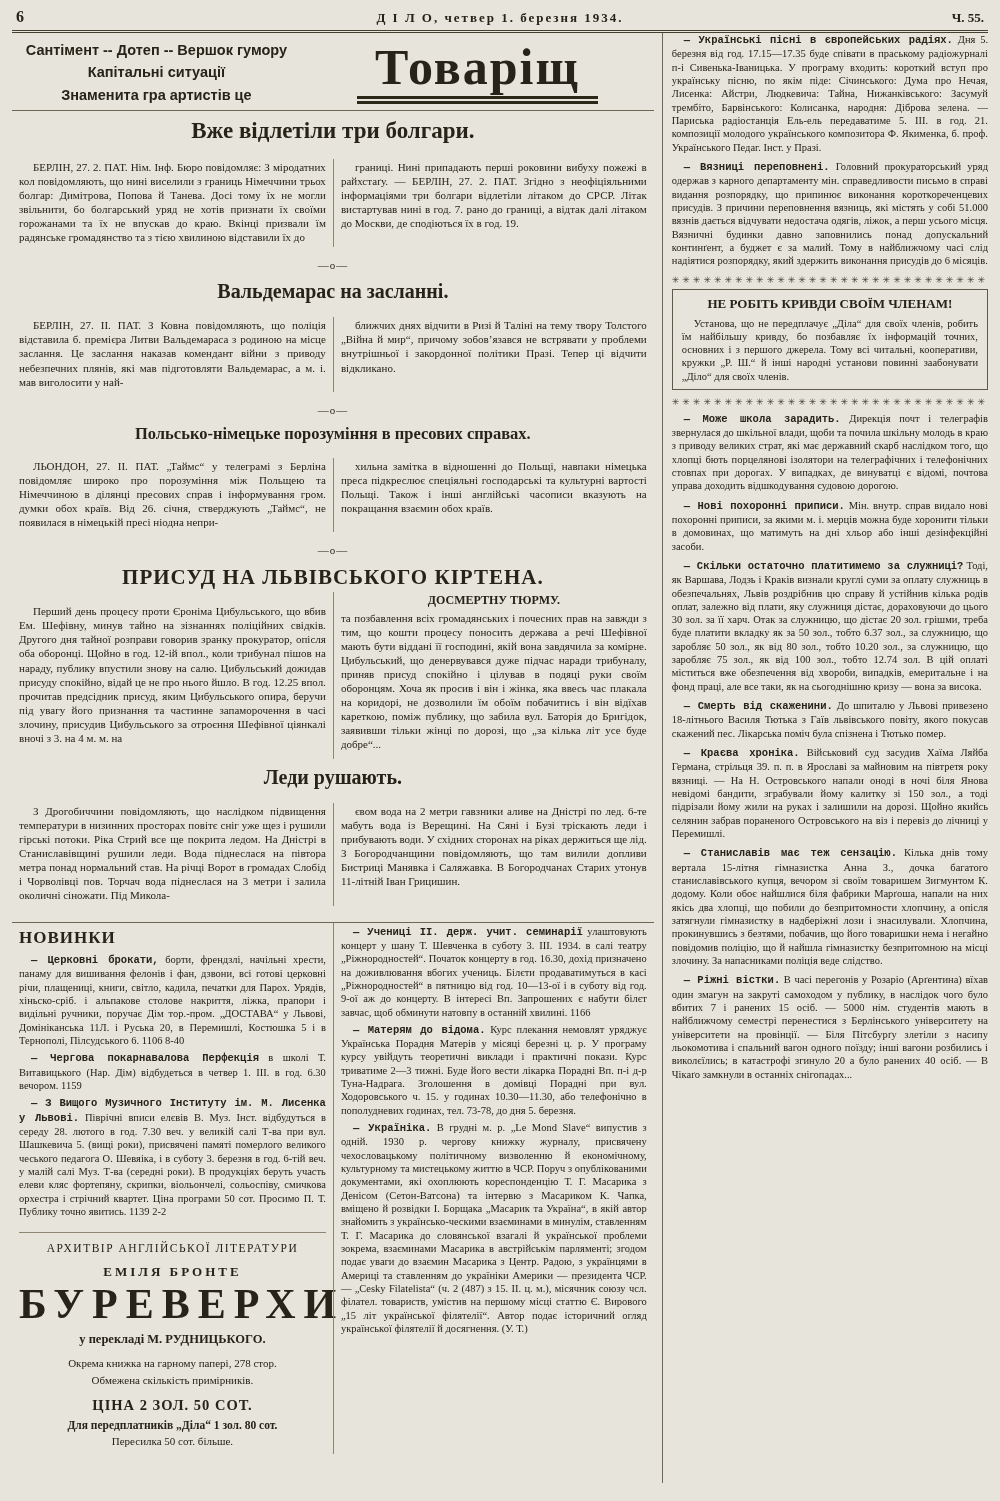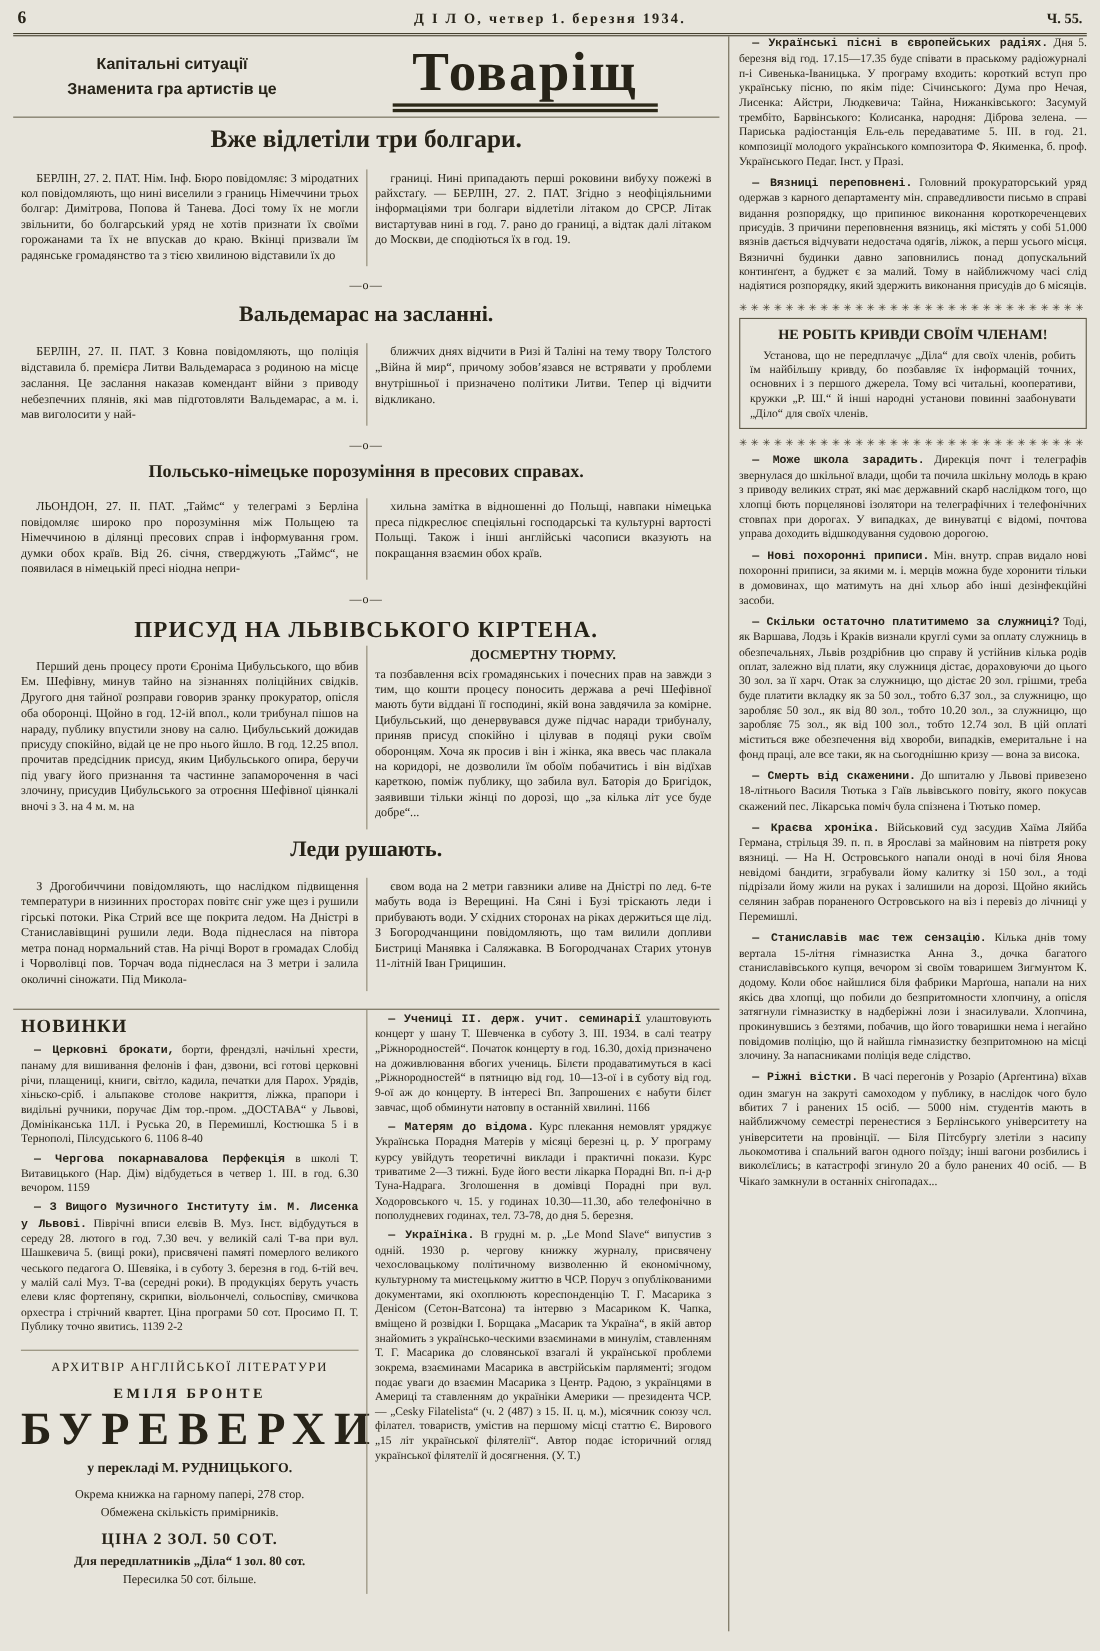--- a/index.html
+++ b/index.html
@@ -69,20 +69,21 @@
     <span class="mtitle">Д І Л О,  четвер 1. березня 1934.</span>
     <span class="issue">Ч. 55.</span>
   </header>
 
   <div class="content">
 
     <div class="left-area">
 
       <div class="promo">
         <div class="promo-left">
+          <div>Сантімент -- Дотеп -- Вершок гумору</div>
           <div>Капітальні ситуації</div>
           <div>Знаменита гра артистів це</div>
         </div>
         <div class="promo-title-wrap">
           <span class="promo-title">Товаріщ</span>
         </div>
       </div>
 
       <article class="article">
         <h2 class="headline h-xl">Вже відлетіли три болгари.</h2>
@@ -90,21 +91,21 @@
           <p class="acol">БЕРЛІН, 27. 2. ПАТ. Нім. Інф. Бюро повідомляє: З міродатних кол повідомляють, що нині виселили з границь Німеччини трьох болгар: Димітрова, Попова й Танева. Досі тому їх не могли звільнити, бо болгарський уряд не хотів признати їх своїми горожанами та їх не впускав до краю. Вкінці призвали їм радянське громадянство та з тією хвилиною відставили їх до</p>
           <p class="acol">границі. Нині припадають перші роковини вибуху пожежі в райхстаґу. — БЕРЛІН, 27. 2. ПАТ. Згідно з неофіціяльними інформаціями три болгари відлетіли літаком до СРСР. Літак вистартував нині в год. 7. рано до границі, а відтак далі літаком до Москви, де сподіються їх в год. 19.</p>
         </div>
       </article>
       <div class="o-div">—о—</div>
 
       <article class="article">
         <h2 class="headline h-lg">Вальдемарас на засланні.</h2>
         <div class="cols">
           <p class="acol">БЕРЛІН, 27. ІІ. ПАТ. З Ковна повідомляють, що поліція відставила б. премієра Литви Вальдемараса з родиною на місце заслання. Це заслання наказав комендант війни з приводу небезпечних плянів, які мав підготовляти Вальдемарас, а м. і. мав виголосити у най-</p>
-          <p class="acol">ближчих днях відчити в Ризі й Таліні на тему твору Толстого „Війна й мир“, причому зобов’язався не встрявати у проблеми внутрішньої і призначено політики Литви. Тепер ці відчити відкликано.</p>
+          <p class="acol">ближчих днях відчити в Ризі й Таліні на тему твору Толстого „Війна й мир“, причому зобов’язався не встрявати у проблеми внутрішньої і закордонної політики Празі. Тепер ці відчити відкликано.</p>
         </div>
       </article>
       <div class="o-div">—о—</div>
 
       <article class="article">
         <h2 class="headline h-md">Польсько-німецьке порозуміння в пресових справах.</h2>
         <div class="cols">
           <p class="acol">ЛЬОНДОН, 27. ІІ. ПАТ. „Таймс“ у телеграмі з Берліна повідомляє широко про порозуміння між Польщею та Німеччиною в ділянці пресових справ і інформування гром. думки обох країв. Від 26. січня, стверджують „Таймс“, не появилася в німецькій пресі ніодна непри-</p>
           <p class="acol">хильна замітка в відношенні до Польщі, навпаки німецька преса підкреслює спеціяльні господарські та культурні вартості Польщі. Також і інші англійські часописи вказують на покращання взаємин обох країв.</p>
         </div>

